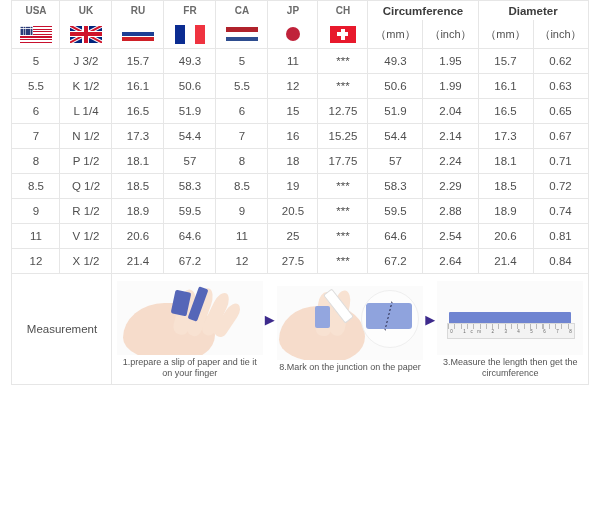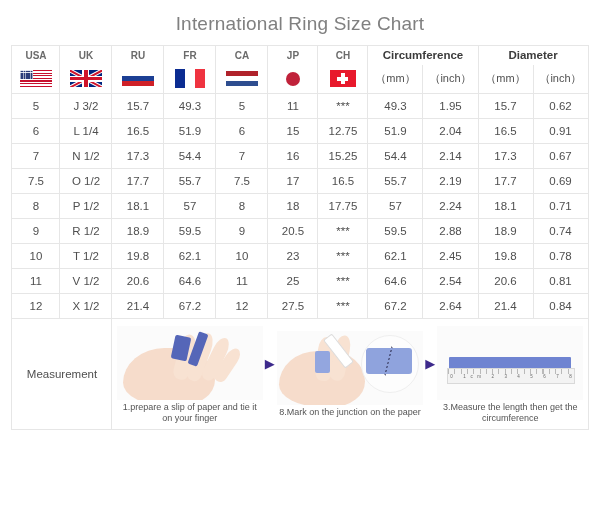--- a/index.html
+++ b/index.html
@@ -270,21 +270,20 @@
   .strip-measure {
     position:absolute; left:12px; bottom:30px; width:122px; height:13px;
     background:#6f84d1; border-radius:1px;
   }
 </style>
 </head>
 <body>
 
 <div id="page">
 
-  <div class="title">International Ring Size Chart</div>
 
   <table class="ring">
     <colgroup>
       <col class="col-usa">
         <col class="col-uk">
         <col class="col-ru">
         <col class="col-fr">
       <col class="col-ca">
         <col class="col-jp">
         <col class="col-ch">
@@ -384,96 +383,96 @@
           <td>49.3</td>
           <td>5</td>
           <td>11</td>
           <td>***</td>
           <td>49.3</td>
           <td>1.95</td>
           <td>15.7</td>
           <td>0.62</td>
         </tr>
         <tr>
+          <td>5.5</td>
+          <td>K 1/2</td>
+          <td>16.1</td>
+          <td>50.6</td>
+          <td>5.5</td>
+          <td>12</td>
+          <td>***</td>
+          <td>50.6</td>
+          <td>1.99</td>
+          <td>16.1</td>
+          <td>0.63</td>
+        </tr>
+        <tr>
           <td>6</td>
           <td>L 1/4</td>
           <td>16.5</td>
           <td>51.9</td>
           <td>6</td>
           <td>15</td>
           <td>12.75</td>
           <td>51.9</td>
           <td>2.04</td>
           <td>16.5</td>
-          <td>0.91</td>
+          <td>0.65</td>
         </tr>
         <tr>
           <td>7</td>
           <td>N 1/2</td>
           <td>17.3</td>
           <td>54.4</td>
           <td>7</td>
           <td>16</td>
           <td>15.25</td>
           <td>54.4</td>
           <td>2.14</td>
           <td>17.3</td>
           <td>0.67</td>
         </tr>
         <tr>
-          <td>7.5</td>
-          <td>O 1/2</td>
-          <td>17.7</td>
-          <td>55.7</td>
-          <td>7.5</td>
-          <td>17</td>
-          <td>16.5</td>
-          <td>55.7</td>
-          <td>2.19</td>
-          <td>17.7</td>
-          <td>0.69</td>
-        </tr>
-        <tr>
           <td>8</td>
           <td>P 1/2</td>
           <td>18.1</td>
           <td>57</td>
           <td>8</td>
           <td>18</td>
           <td>17.75</td>
           <td>57</td>
           <td>2.24</td>
           <td>18.1</td>
           <td>0.71</td>
         </tr>
         <tr>
+          <td>8.5</td>
+          <td>Q 1/2</td>
+          <td>18.5</td>
+          <td>58.3</td>
+          <td>8.5</td>
+          <td>19</td>
+          <td>***</td>
+          <td>58.3</td>
+          <td>2.29</td>
+          <td>18.5</td>
+          <td>0.72</td>
+        </tr>
+        <tr>
           <td>9</td>
           <td>R 1/2</td>
           <td>18.9</td>
           <td>59.5</td>
           <td>9</td>
           <td>20.5</td>
           <td>***</td>
           <td>59.5</td>
           <td>2.88</td>
           <td>18.9</td>
           <td>0.74</td>
-        </tr>
-        <tr>
-          <td>10</td>
-          <td>T 1/2</td>
-          <td>19.8</td>
-          <td>62.1</td>
-          <td>10</td>
-          <td>23</td>
-          <td>***</td>
-          <td>62.1</td>
-          <td>2.45</td>
-          <td>19.8</td>
-          <td>0.78</td>
         </tr>
         <tr>
           <td>11</td>
           <td>V 1/2</td>
           <td>20.6</td>
           <td>64.6</td>
           <td>11</td>
           <td>25</td>
           <td>***</td>
           <td>64.6</td>

